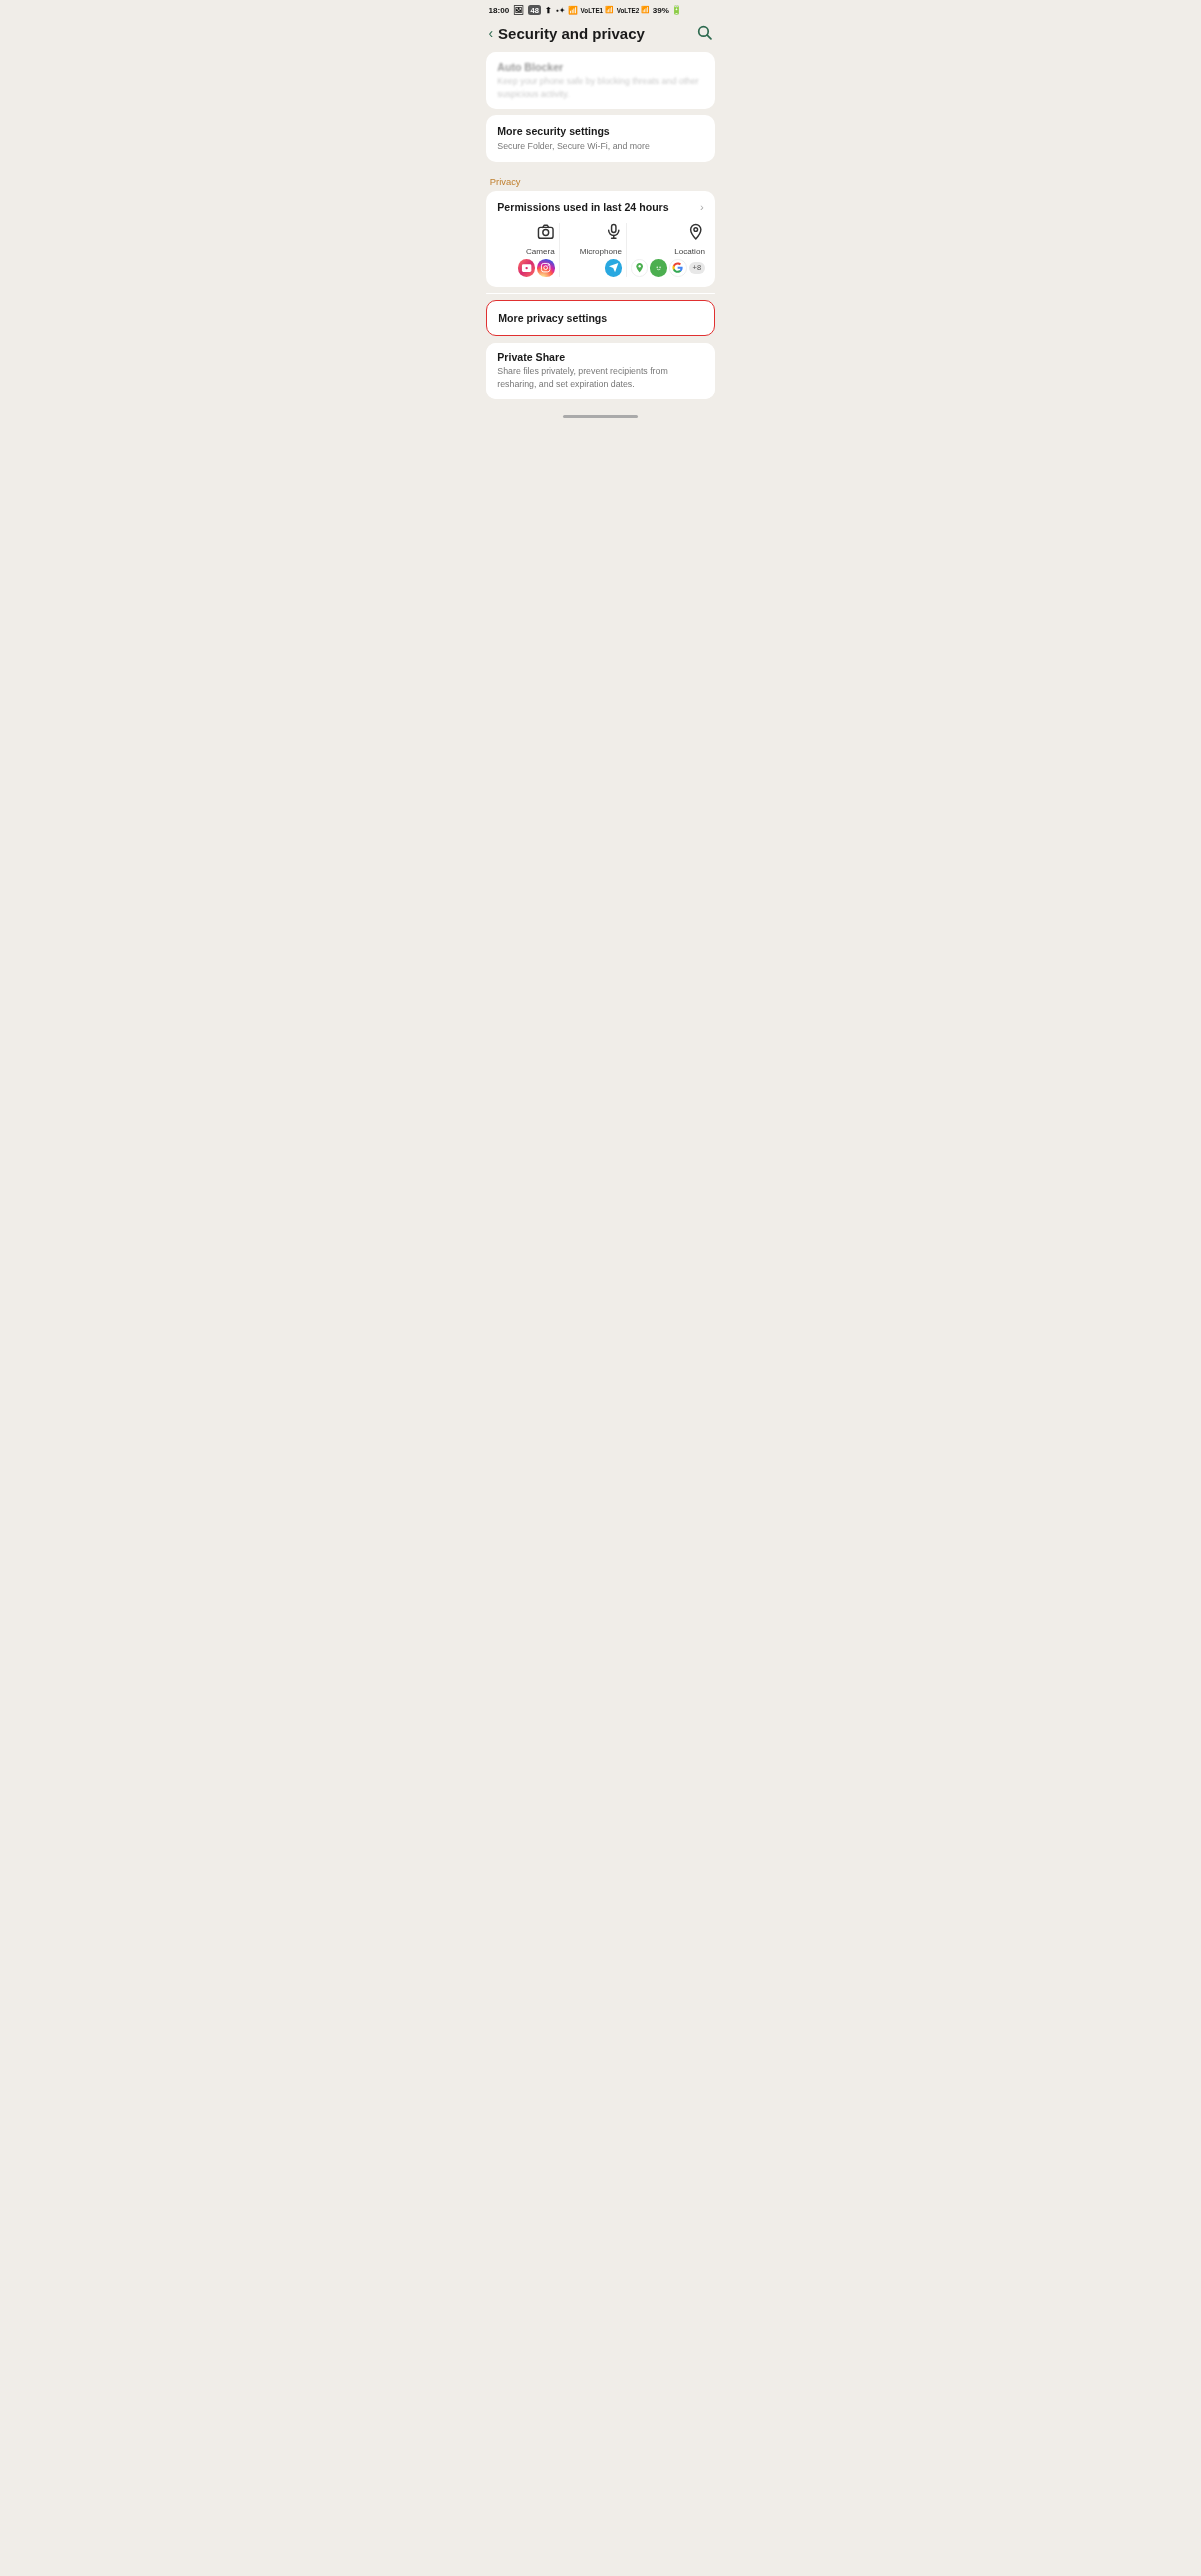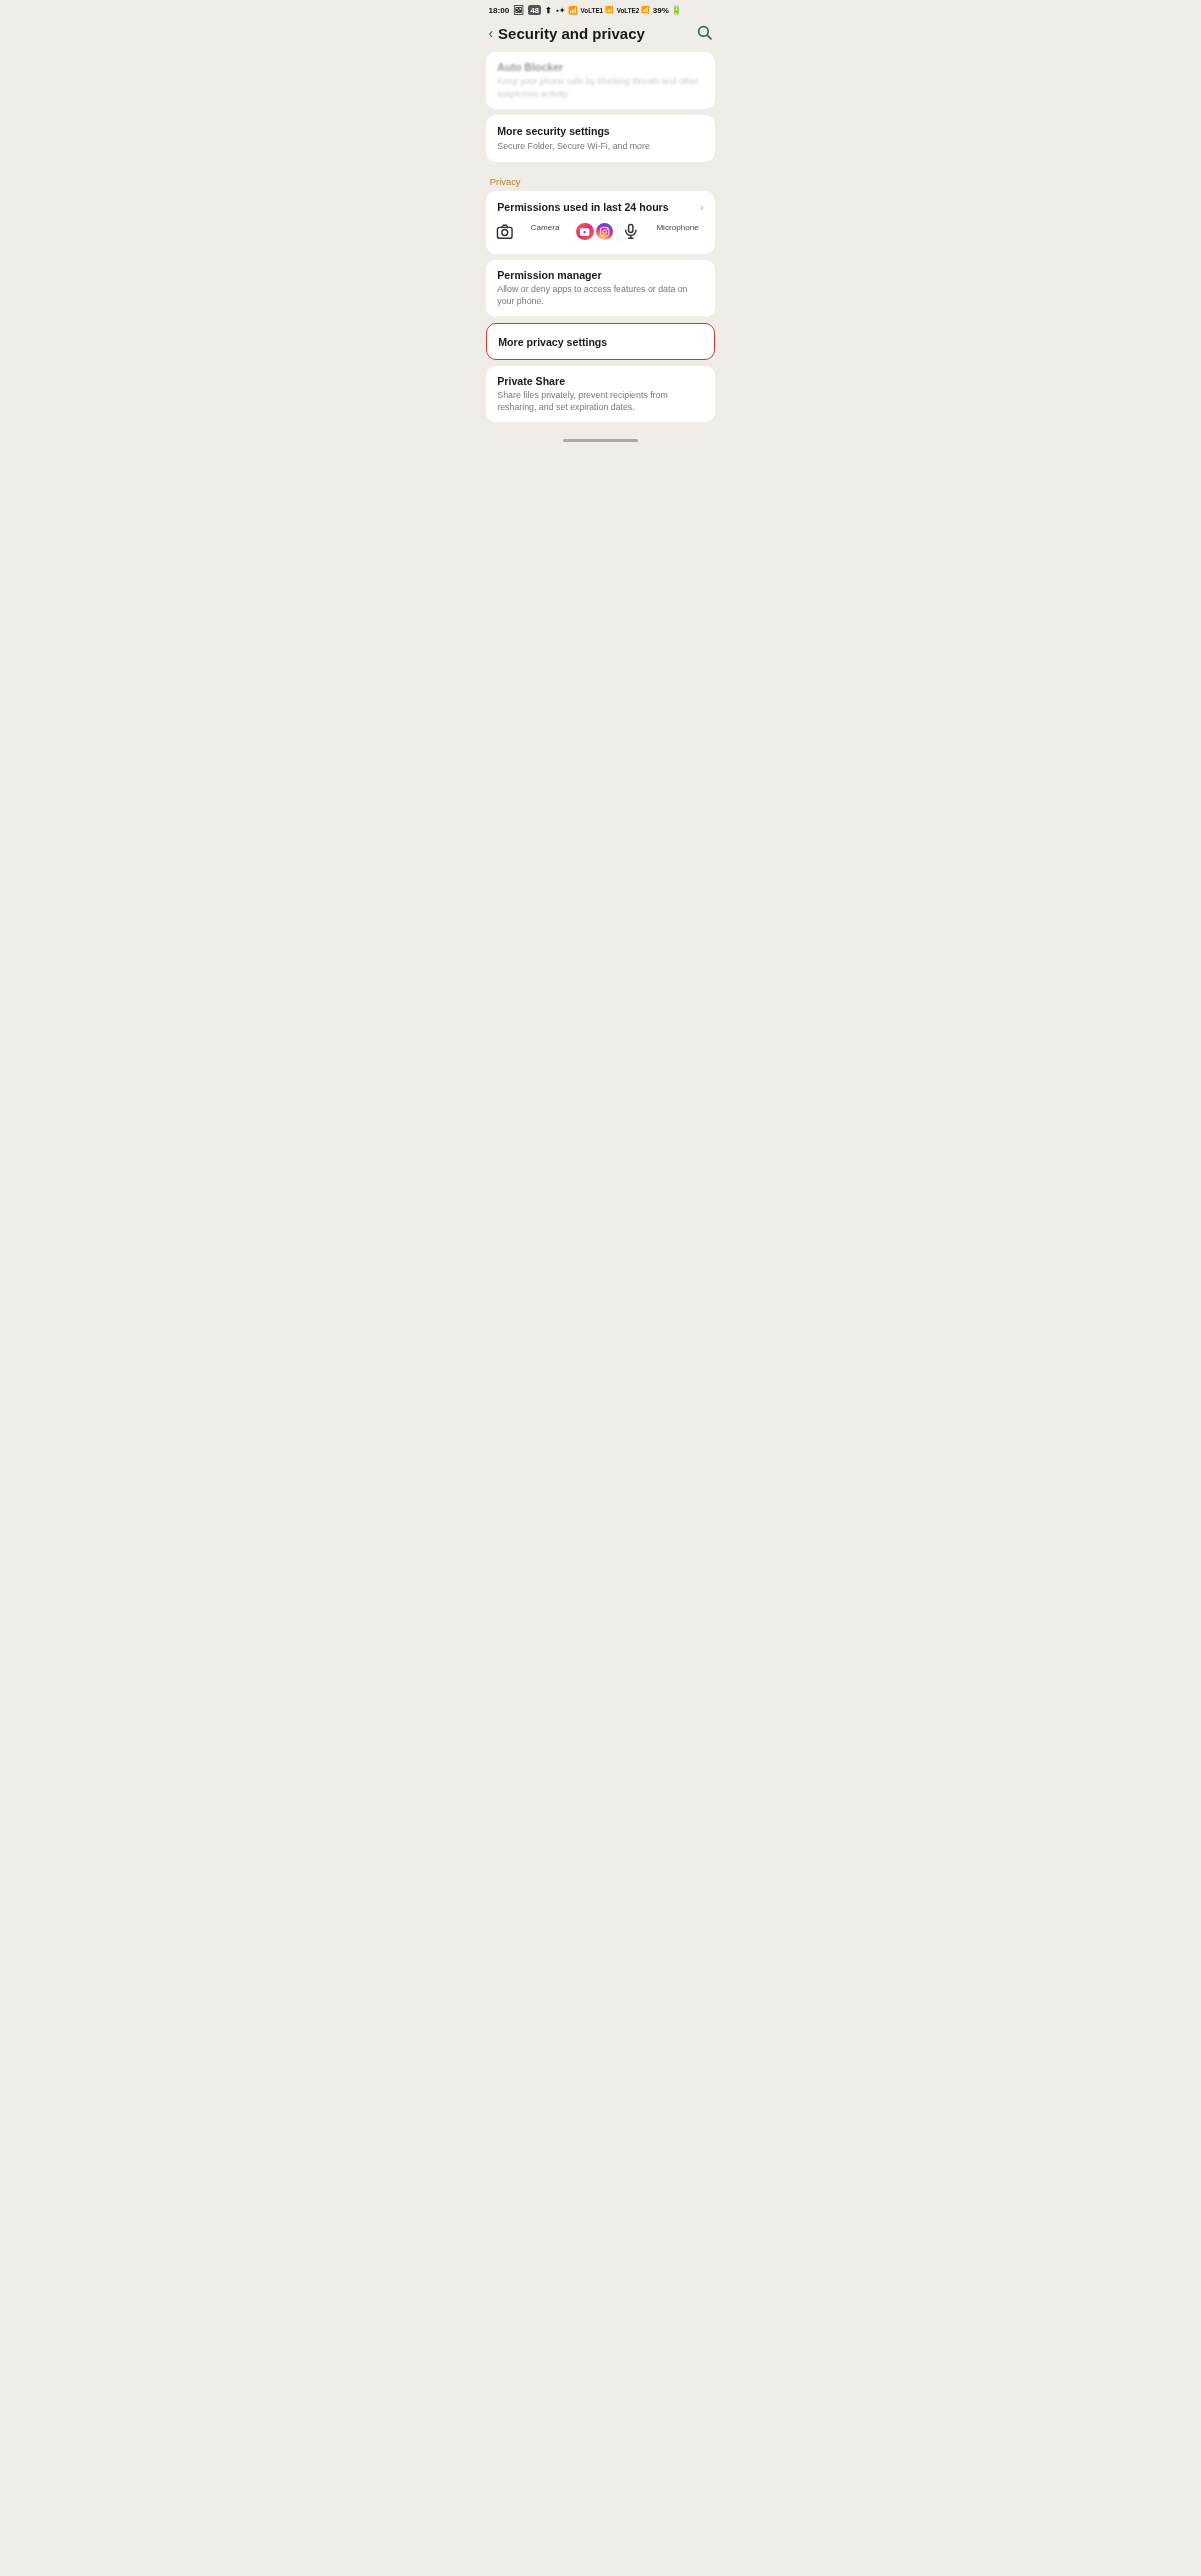--- a/index.html
+++ b/index.html
@@ -165,23 +165,23 @@
 
     .permissions-icons-row {
       display: flex;
       padding: 0 6.3px 10px 6.3px;
       gap: 0;
     }
 
     .perm-col {
       flex: 1;
       display: flex;
-      flex-direction: row;
-      align-items: flex-start;
-      gap: 17px;
+      flex-direction: column;
+      align-items: flex-end;
+      gap: 3px;
       padding: 0 3.8px;
     }
 
     .perm-col:not(:last-child) {
       border-right: 0.6px solid #eee;
     }
 
     .perm-icon {
       font-size: 16.3px;
       color: #333;
@@ -468,24 +468,20 @@
             <path d="M12 5.38c1.62 0 3.06.56 4.21 1.64l3.15-3.15C17.45 2.09 14.97 1 12 1 7.7 1 3.99 3.47 2.18 7.07l3.66 2.84c.87-2.6 3.3-4.53 6.16-4.53z" fill="#EA4335"></path>
           </svg>
         </div>
         <div class="app-badge">+8</div>
       </div>
     </div>
   </div>
 </div>
 
 <div class="section-group">
-  <div class="list-item">
-    <div class="item-title">Permission manager</div>
-    <div class="item-subtitle">Allow or deny apps to access features or data on your phone.</div>
-  </div>
   <div class="section-group-divider"></div>
 </div>
 
 <div class="more-privacy-card">
   <div class="more-privacy-title">More privacy settings</div>
 </div>
 
 <div class="section-group" style="margin-top: 0;">
   <div class="list-item list-item:first-child list-item:last-child" style="border-radius:6px;">
     <div class="item-title">Private Share</div>

